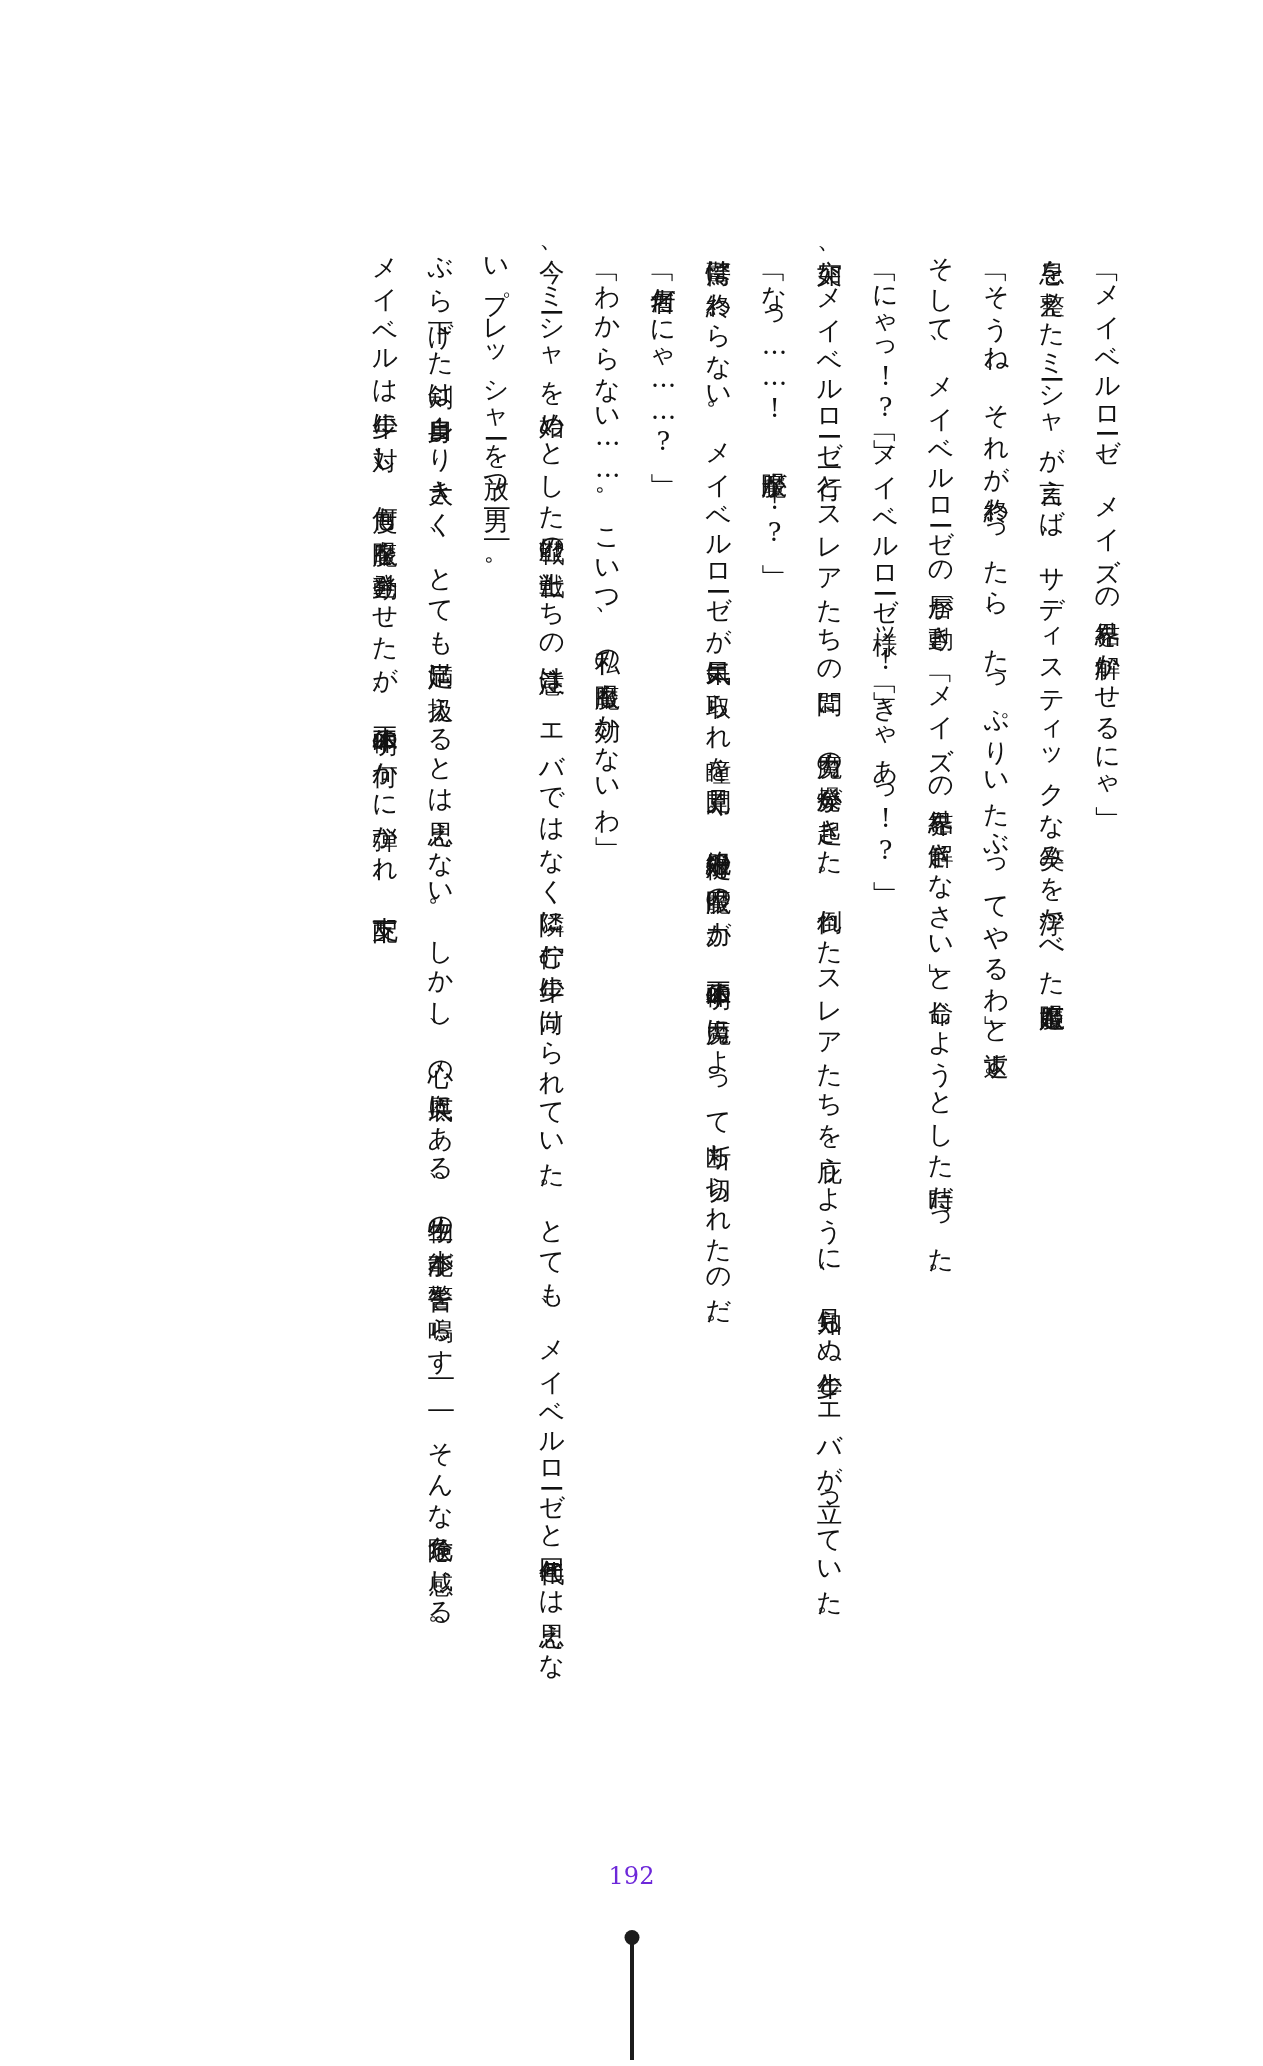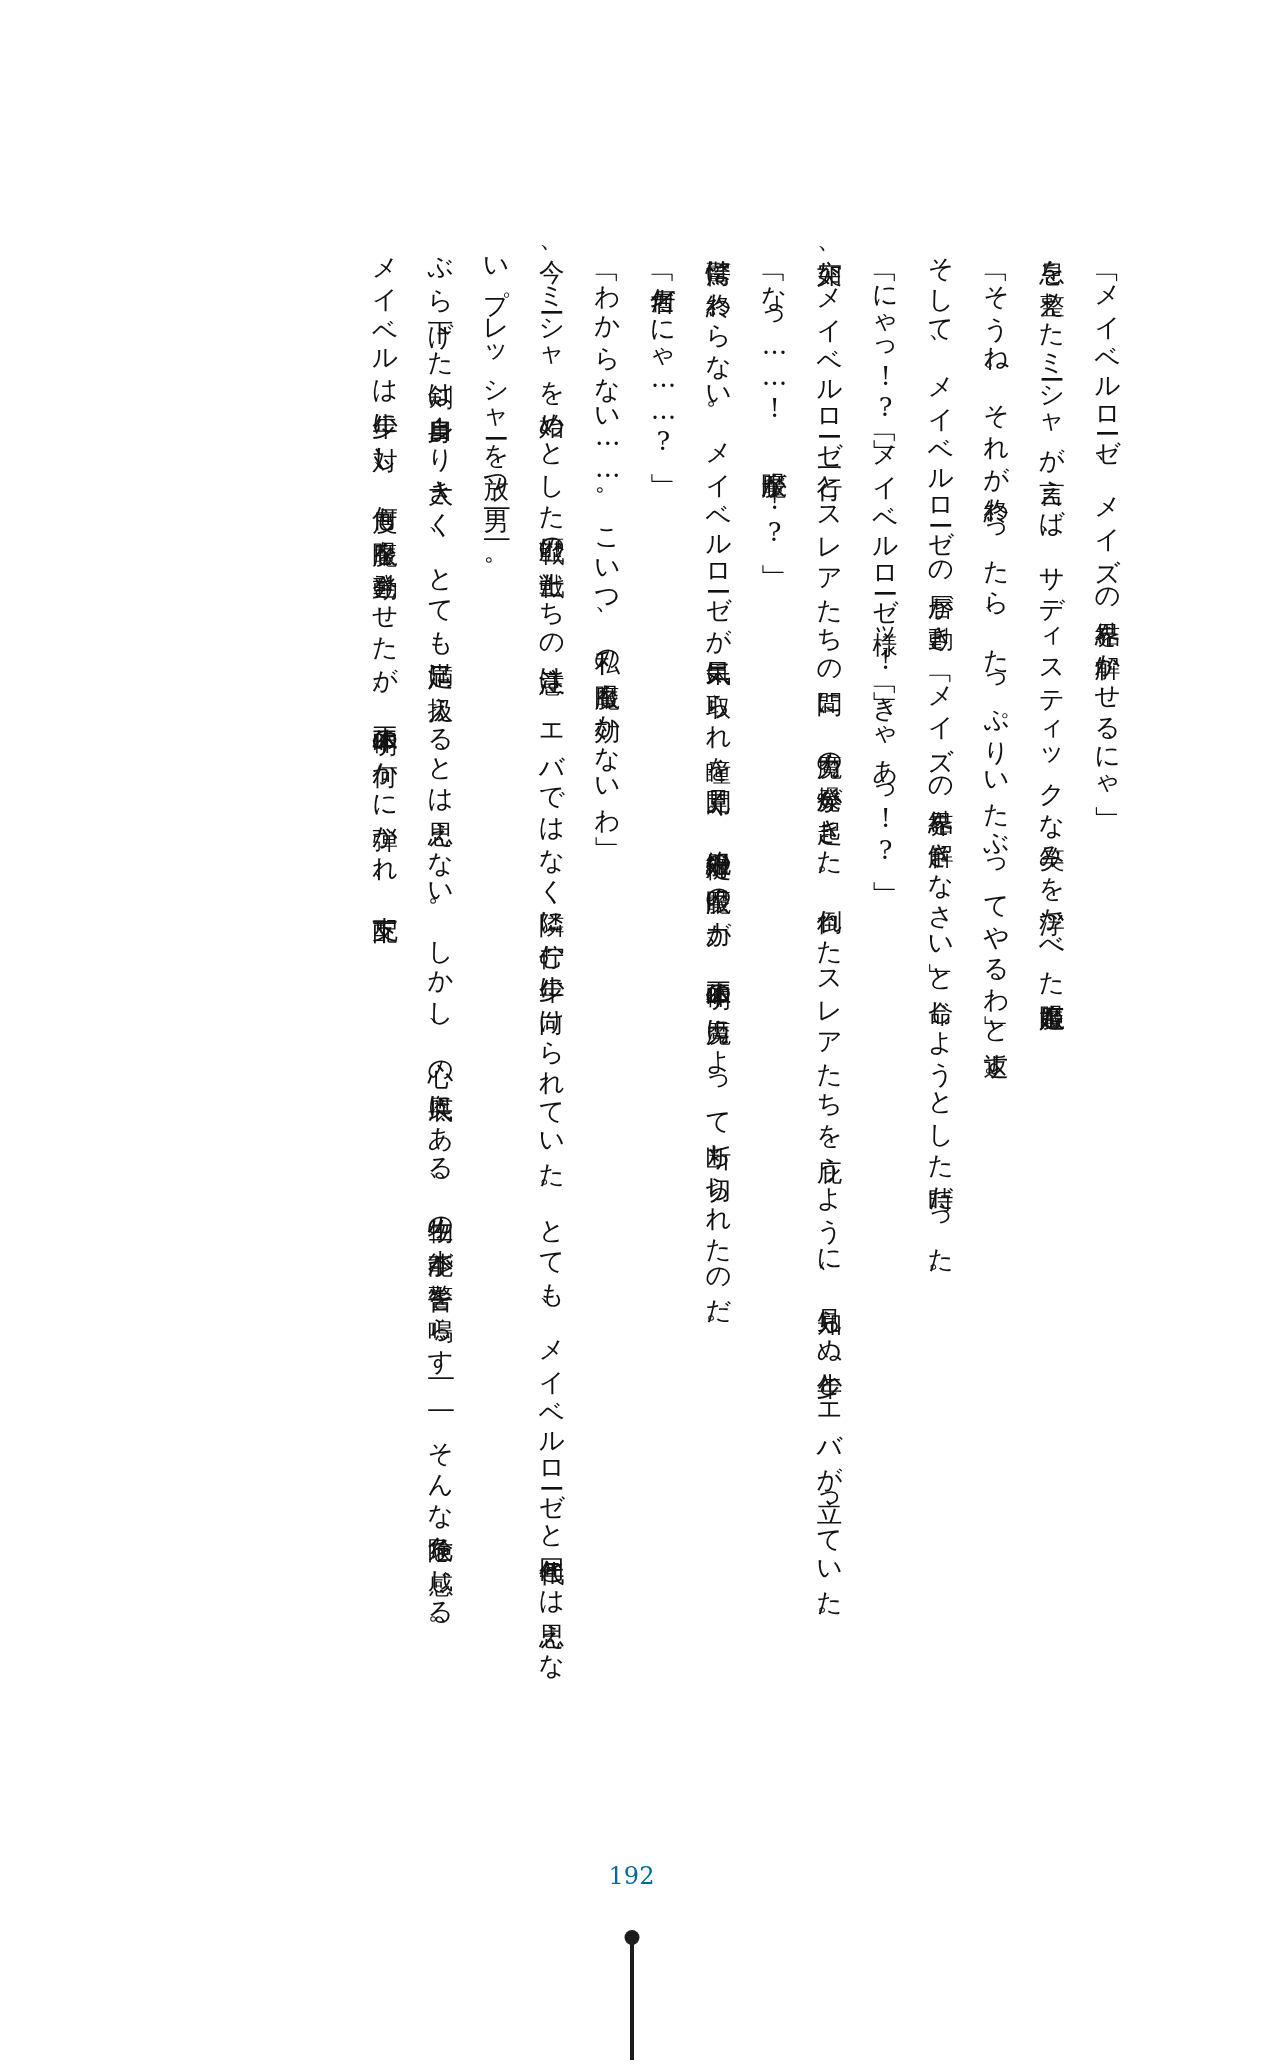--- a/index.html
+++ b/index.html
@@ -41,21 +41,21 @@
   .text-block p.ind {
     text-indent: 1em;
   }
   .page-number {
     position: absolute;
     left: 0;
     right: 0;
     top: 1862px;
     text-align: center;
     font-size: 24px;
-    color: #0369a1;
+    color: #6d28d9;
     font-family: "DejaVu Serif", "Liberation Serif", serif;
   }
   
   .footer-mark {
     position: absolute;
     left: 50%;
     top: 1930px;
     transform: translateX(-50%);
     width: 26px;
     height: 130px;

